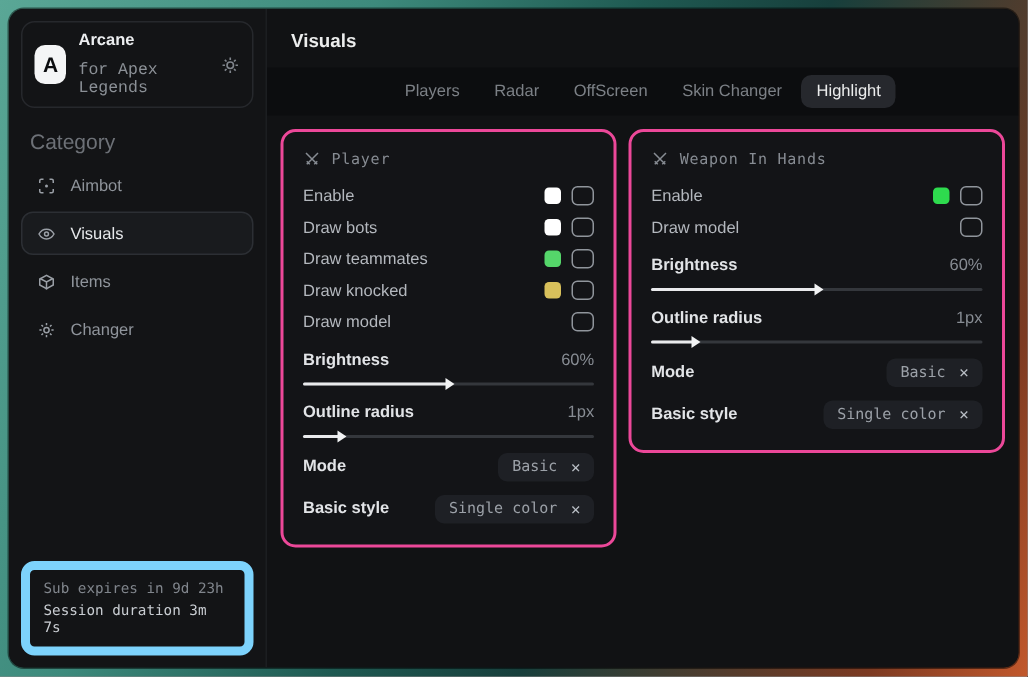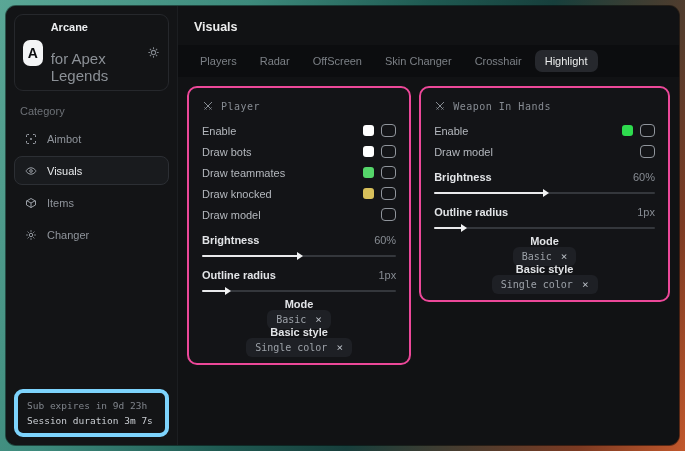--- a/index.html
+++ b/index.html
@@ -14,35 +14,35 @@
     box-shadow:0 0 0 1px rgba(0,0,0,.5);
   }
   
   .sidebar{width:172px;min-width:172px;background:#131416;border-right:1px solid #1c1e21;
     display:flex;flex-direction:column;padding:8px;box-sizing:border-box;}
   .brand{border:1px solid #26282c;border-radius:9px;padding:6px 8px;display:flex;align-items:center;gap:8px;}
   .logo{width:26px;height:26px;border-radius:7px;background:#f4f5f6;color:#0c0d0f;font-weight:700;
     display:flex;align-items:center;justify-content:center;font-size:14px;}
   .brand-text{display:flex;flex-direction:column;line-height:1.1;}
   .brand-name{font-size:11px;font-weight:700;color:#eceef0;}
-  .brand-sub{font-size:15px;color:#8b9096;margin-top:18px;}
+  .brand-sub{font-size:11px;color:#8b9096;margin-top:8px;font-family:Liberation Mono, monospace;}
   .brand-gear{margin-left:auto;color:#80858c;display:flex;}
-  .category{font-size:11px;color:#6d7177;margin:14px 6px 4px;}
+  .category{font-size:14px;color:#6d7177;margin:14px 6px 4px;}
   .nav-item{height:27px;display:flex;align-items:center;gap:10px;padding:0 10px;border-radius:8px;
     font-size:11px;color:#8f949b;border:1px solid transparent;margin-top:3px;cursor:pointer;}
   .nav-item.active{background:#191b1e;border-color:#2c2f34;color:#e7e9eb;}
   .nav-icon{display:flex;color:#9a9fa6;}
-  .side-footer{margin-top:auto;border:4px solid #7dd3fc;border-radius:9px;padding:7px 9px;
+  .side-footer{margin-top:auto;border:6px solid #7dd3fc;border-radius:9px;padding:7px 9px;
     font-family:"DejaVu Sans Mono",monospace;}
   .sf-l1{font-size:9.5px;color:#80858c;}
   .sf-l2{font-size:9.5px;color:#c9cdd2;margin-top:4px;}
   
   .main{flex:1;display:flex;flex-direction:column;background:#111214;min-width:0;}
   .main-title{padding:14px 16px 11px;font-size:12.5px;font-weight:700;color:#eceded;}
-  .tabstrip{background:#0c0d0f;padding:5px 12px;display:flex;gap:3px;align-items:center;}
+  .tabstrip{background:#0c0d0f;padding:5px 12px;display:flex;gap:3px;align-items:center;justify-content:center;}
   .tab{font-size:11px;color:#7c8086;padding:5px 10px;border-radius:7px;cursor:pointer;white-space:nowrap;}
   .tab.active{background:#26282d;color:#eceded;}
   .content{flex:1;padding:9px;display:flex;gap:8px;align-items:flex-start;}
   .card{background:#131417;border:2px solid #ec4899;border-radius:10px;padding:9px 13px 11px;box-sizing:border-box;}
   .card-player{width:241px;}
   .card-weapon{width:270px;}
   .card-head{display:flex;align-items:center;gap:7px;color:#878c93;
     font-family:"DejaVu Sans Mono",monospace;font-size:10px;letter-spacing:.5px;margin:3px 0 8px;}
   .row{display:flex;align-items:center;justify-content:space-between;height:21px;}
   .row-label{font-size:11px;color:#b4b8be;}
@@ -50,21 +50,21 @@
   .swatch{width:11px;height:11px;border-radius:3px;cursor:pointer;}
   .checkbox{width:13px;height:11px;border:1.5px solid #90959c;border-radius:4px;cursor:pointer;background:transparent;}
   .param-row{height:23px;margin-top:3px;display:flex;align-items:center;justify-content:space-between;}
   .param-label{font-size:11px;color:#e2e4e7;font-weight:700;}
   .param-value{font-size:11px;color:#878c93;}
   .slider{position:relative;height:9px;margin:0 0 3px;cursor:pointer;}
   .slider-track{position:absolute;left:0;right:0;top:4px;height:2px;background:#34373c;border-radius:1px;}
   .slider-fill{position:absolute;left:0;top:4px;height:2px;background:#e9eaec;border-radius:1px;}
   .slider-thumb{position:absolute;top:1px;width:0;height:0;border-top:4px solid transparent;
     border-bottom:4px solid transparent;border-left:6px solid #f2f3f4;transform:translateX(-2px);}
-  .select-row{height:26px;display:flex;align-items:center;justify-content:space-between;margin-top:2px;flex-direction:column;}
+  .select-row{height:26px;display:flex;align-items:center;justify-content:space-between;margin-top:2px;}
   .chip{display:flex;align-items:center;gap:9px;background:#1e2025;border-radius:6px;padding:4px 9px;
     font-size:10px;color:#9ca1a8;cursor:pointer;font-family:"DejaVu Sans Mono",monospace;}
   .chip-close{color:#b9bec5;font-size:11px;line-height:1;cursor:pointer;}
   svg{display:block;}
 </style>
 </head>
 <body>
 
 <div class="window">
 
@@ -134,21 +134,20 @@
   </div>
 
   <div class="main">
     <div class="main-title">Visuals</div>
 
     <div class="tabstrip">
       <span class="tab">Players</span>
       <span class="tab">Radar</span>
       <span class="tab">OffScreen</span>
       <span class="tab">Skin Changer</span>
-      <span class="tab">Crosshair</span>
       <span class="tab active">Highlight</span>
     </div>
 
     <div class="content">
 
       <div class="card card-player">
         <div class="card-head">
           <span>
             <svg width="12" height="12" viewBox="0 0 24 24" stroke="currentColor" stroke-width="2" fill="none">
               <path d="M4 4l15 15M20 4L5 19M15 19l4-4M5 15l4 4"></path>

